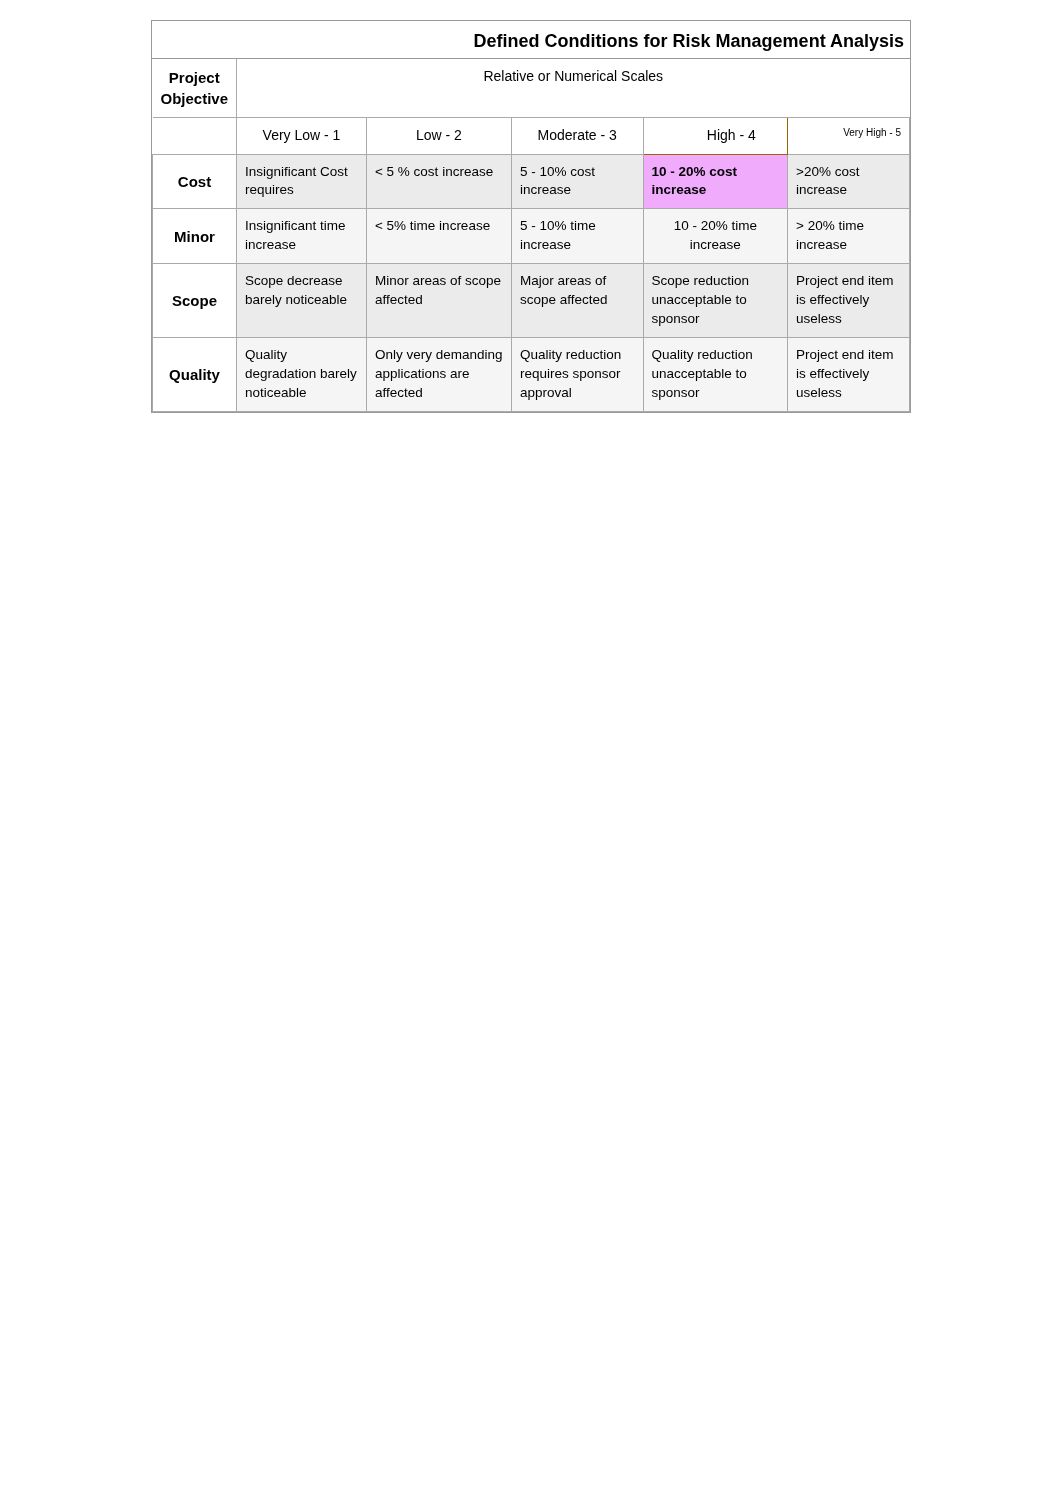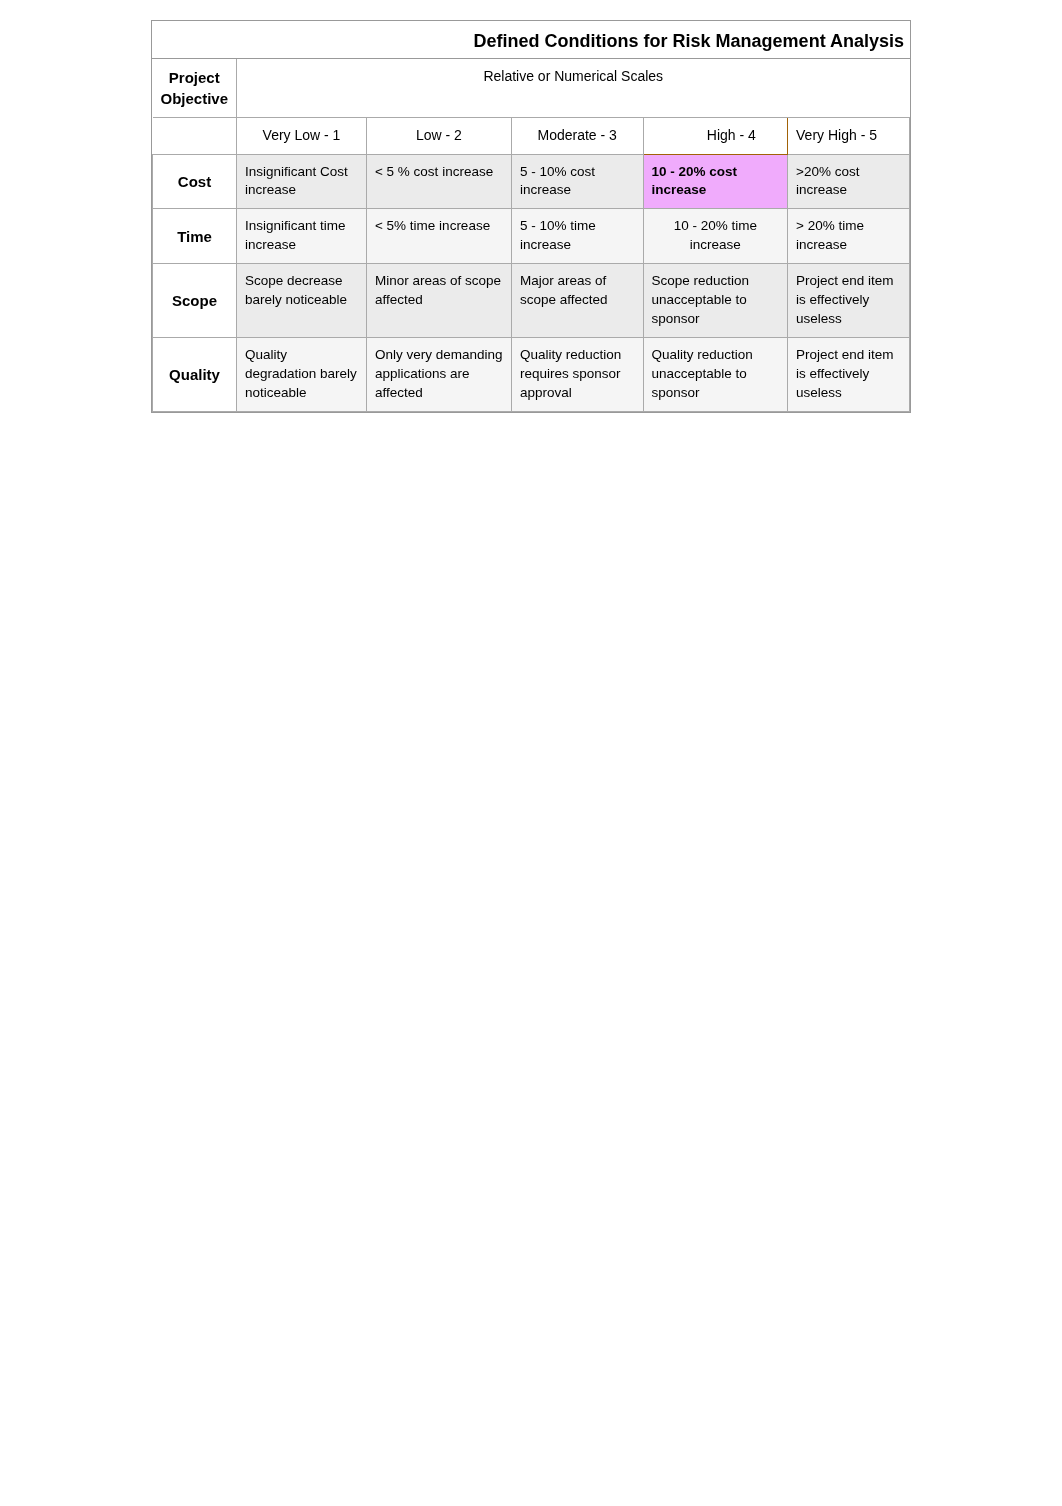--- a/index.html
+++ b/index.html
@@ -64,36 +64,36 @@
         </th>
         <th style="text-align:center; font-weight:normal; font-size:14px; background:#fff; border:1px solid #aaa;">
           <span>Low - 2</span>
         </th>
         <th style="text-align:center; font-weight:normal; font-size:14px; background:#fff; border:1px solid #aaa;">
           <span>Moderate - 3</span>
         </th>
         <th style="text-align:center; font-weight:normal; font-size:14px; background:#fff; border:1px solid #a16207;padding-left:40px;">
           <span>High - 4</span>
         </th>
-        <th style="text-align:left; font-weight:normal; font-size:14px; background:#fff; border:1px solid #aaa;">
+        <th style="text-align:right; font-weight:normal; font-size:10px; background:#fff; border:1px solid #aaa;">
           <span>Very High - 5</span>
         </th>
       </tr>
     </thead>
     <tbody id="table-body">
     <tr>
           <td style="font-weight: bold; font-size: 15px; text-align: center; vertical-align: middle; background: rgb(255, 255, 255);">Cost</td>
-          <td style="background: rgb(235, 235, 235);">Insignificant Cost increase</td>
+          <td style="background: rgb(235, 235, 235);">Insignificant Cost requires</td>
           <td style="background: rgb(235, 235, 235);">&lt; 5 % cost increase</td>
           <td style="background: rgb(235, 235, 235);">5 - 10% cost increase</td>
           <td style="background: #f0abfc; font-weight: bold;">10 - 20% cost increase</td>
           <td style="background: rgb(235, 235, 235);">&gt;20% cost increase</td>
         </tr>
         <tr>
-          <td style="font-weight: bold; font-size: 15px; text-align: center; vertical-align: middle; background: rgb(255, 255, 255);">Time</td>
+          <td style="font-weight: bold; font-size: 15px; text-align: center; vertical-align: middle; background: rgb(255, 255, 255);">Minor</td>
           <td style="background: rgb(245, 245, 245);">Insignificant time increase</td>
           <td style="background: rgb(245, 245, 245);">&lt; 5% time increase</td>
           <td style="background: rgb(245, 245, 245);">5 - 10% time increase</td>
           <td style="background: rgb(245, 245, 245); text-align: center;">10 - 20% time increase</td>
           <td style="background: rgb(245, 245, 245);">&gt; 20% time increase</td>
         </tr>
         <tr>
           <td style="font-weight: bold; font-size: 15px; text-align: center; vertical-align: middle; background: rgb(255, 255, 255);">Scope</td>
           <td style="background: rgb(235, 235, 235);">Scope decrease barely noticeable</td>
           <td style="background: rgb(235, 235, 235);">Minor areas of scope affected</td>

